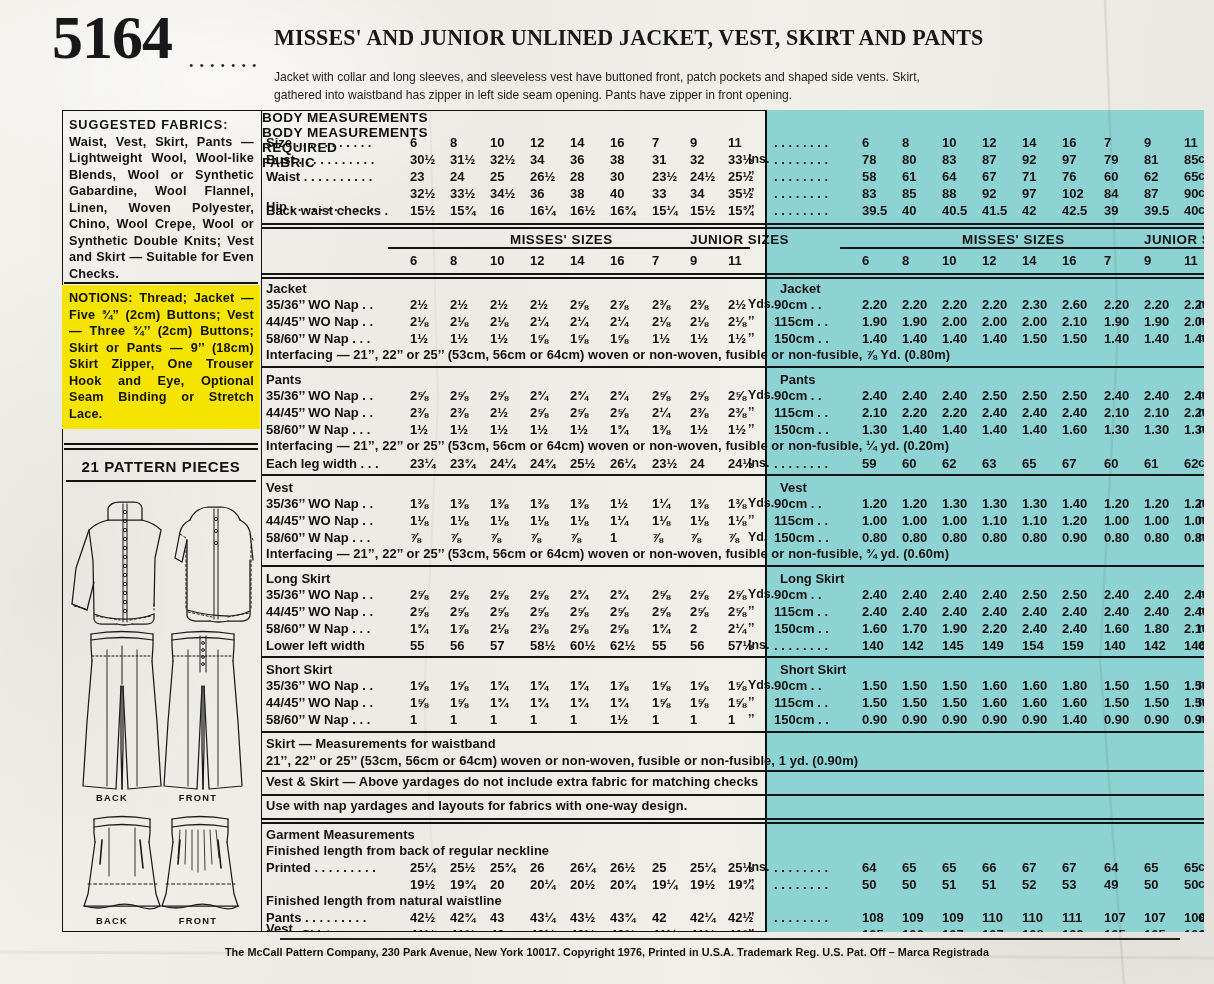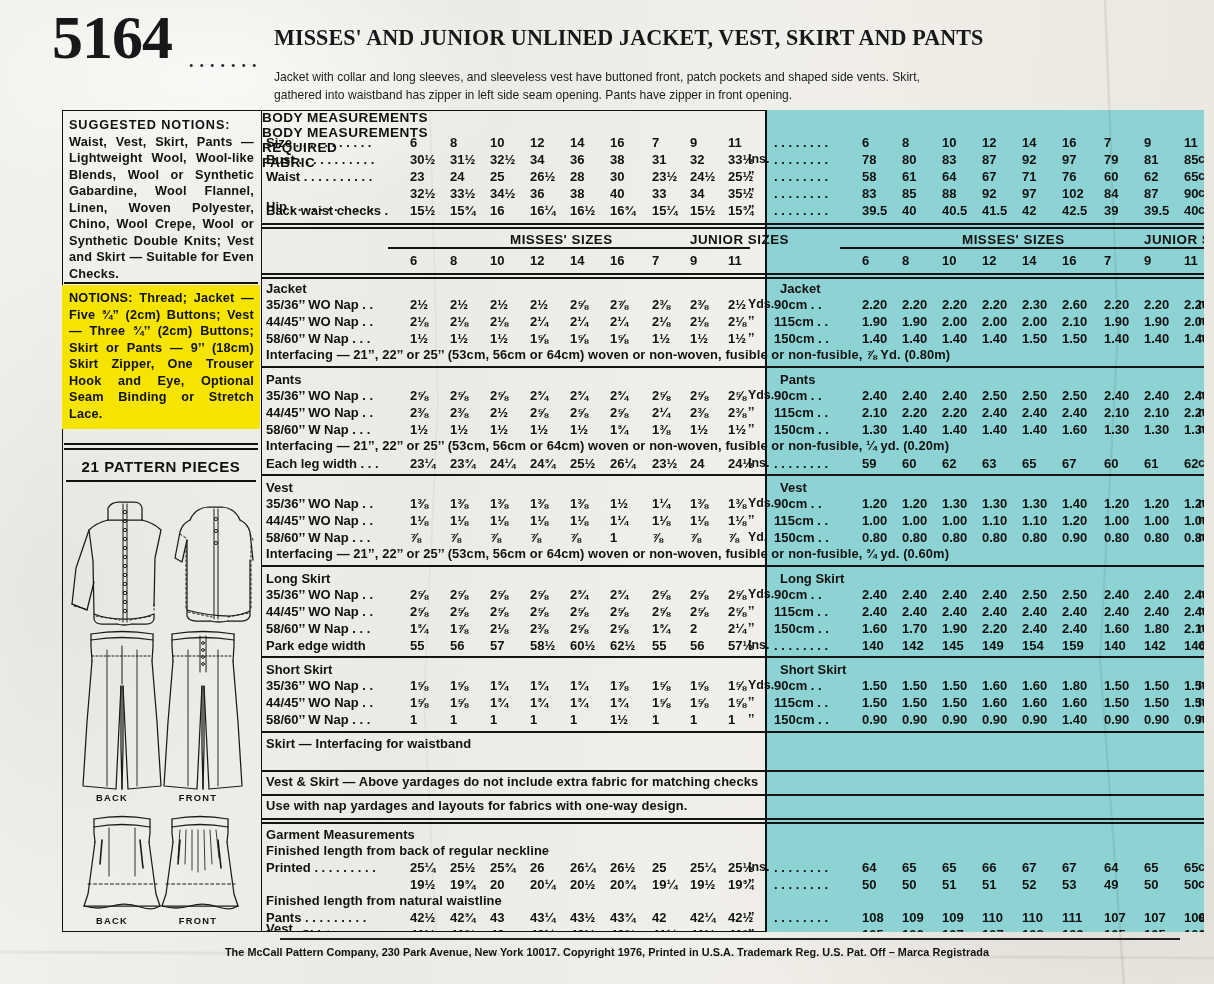--- a/index.html
+++ b/index.html
@@ -123,21 +123,21 @@
   <div class="dots">.......</div>
   <div class="ttl">MISSES' AND JUNIOR UNLINED JACKET, VEST, SKIRT AND PANTS</div>
   <div class="desc">Jacket with collar and long sleeves, and sleeveless vest have buttoned front, patch pockets and shaped side vents. Skirt, gathered into waistband has zipper in left side seam opening. Pants have zipper in front opening.</div>
 </div>
 
 <div class="frame"></div>
 
 <div class="leftcol">
 
   <div class="fabrics" style="top:2px">
-    <div class="hd">SUGGESTED NOTIONS:</div>
+    <div class="hd">SUGGESTED FABRICS:</div>
     <div>Waist, Vest, Skirt, Pants — Lightweight Wool, Wool-like Blends, Wool or Synthetic Gabardine, Wool Flannel, Linen, Woven Polyester, Chino, Wool Crepe, Wool or Synthetic Double Knits; Vest and Skirt — Suitable for Even Checks.</div>
   </div>
 
   <div style="position:absolute;left:2px;top:172px;width:194px;height:2.4px;background:#111"></div>
 
   <div class="notions" style="top:175px">
     <div>NOTIONS:  Thread; Jacket — Five ¾” (2cm) Buttons; Vest — Three ¾’’ (2cm) Buttons; Skirt or Pants — 9’’ (18cm) Skirt Zipper, One Trouser Hook and Eye, Optional Seam Binding or Stretch Lace.</div>
   </div>
 
   <div style="position:absolute;left:2px;top:333px;width:194px;height:2.4px;background:#111"></div>
@@ -742,21 +742,21 @@
       <div class="num" style="left: 0px; top: 512px; width: 0px; text-align: center; transform: translateX(600px);">1.60</div>
       <div class="num" style="left: 0px; top: 512px; width: 0px; text-align: center; transform: translateX(640px);">1.70</div>
       <div class="num" style="left: 0px; top: 512px; width: 0px; text-align: center; transform: translateX(680px);">1.90</div>
       <div class="num" style="left: 0px; top: 512px; width: 0px; text-align: center; transform: translateX(720px);">2.20</div>
       <div class="num" style="left: 0px; top: 512px; width: 0px; text-align: center; transform: translateX(760px);">2.40</div>
       <div class="num" style="left: 0px; top: 512px; width: 0px; text-align: center; transform: translateX(800px);">2.40</div>
       <div class="num" style="left: 0px; top: 512px; width: 0px; text-align: center; transform: translateX(842px);">1.60</div>
       <div class="num" style="left: 0px; top: 512px; width: 0px; text-align: center; transform: translateX(882px);">1.80</div>
       <div class="num" style="left: 0px; top: 512px; width: 0px; text-align: center; transform: translateX(922px);">2.10</div>
       <div class="unit" style="left: 0px; top: 512px; width: 0px; text-align: center; transform: translateX(936px);">m</div>
-      <div class="lbl" style="left: 4px; top: 529px;">Park edge width</div>
+      <div class="lbl" style="left: 4px; top: 529px;">Lower left width</div>
       <div class="num" style="left: 0px; top: 529px; width: 0px; text-align: center; transform: translateX(148px);">55</div>
       <div class="num" style="left: 0px; top: 529px; width: 0px; text-align: center; transform: translateX(188px);">56</div>
       <div class="num" style="left: 0px; top: 529px; width: 0px; text-align: center; transform: translateX(228px);">57</div>
       <div class="num" style="left: 0px; top: 529px; width: 0px; text-align: center; transform: translateX(268px);">58½</div>
       <div class="num" style="left: 0px; top: 529px; width: 0px; text-align: center; transform: translateX(308px);">60½</div>
       <div class="num" style="left: 0px; top: 529px; width: 0px; text-align: center; transform: translateX(348px);">62½</div>
       <div class="num" style="left: 0px; top: 529px; width: 0px; text-align: center; transform: translateX(390px);">55</div>
       <div class="num" style="left: 0px; top: 529px; width: 0px; text-align: center; transform: translateX(428px);">56</div>
       <div class="num" style="left: 0px; top: 529px; width: 0px; text-align: center; transform: translateX(466px);">57½</div>
       <div class="unit" style="left: 486px; top: 529px;">Ins.</div>
@@ -834,21 +834,22 @@
       <div class="num" style="left: 0px; top: 603px; width: 0px; text-align: center; transform: translateX(640px);">0.90</div>
       <div class="num" style="left: 0px; top: 603px; width: 0px; text-align: center; transform: translateX(680px);">0.90</div>
       <div class="num" style="left: 0px; top: 603px; width: 0px; text-align: center; transform: translateX(720px);">0.90</div>
       <div class="num" style="left: 0px; top: 603px; width: 0px; text-align: center; transform: translateX(760px);">0.90</div>
       <div class="num" style="left: 0px; top: 603px; width: 0px; text-align: center; transform: translateX(800px);">1.40</div>
       <div class="num" style="left: 0px; top: 603px; width: 0px; text-align: center; transform: translateX(842px);">0.90</div>
       <div class="num" style="left: 0px; top: 603px; width: 0px; text-align: center; transform: translateX(882px);">0.90</div>
       <div class="num" style="left: 0px; top: 603px; width: 0px; text-align: center; transform: translateX(922px);">0.90</div>
       <div class="unit" style="left: 0px; top: 603px; width: 0px; text-align: center; transform: translateX(936px);">m</div>
       <div style="position: absolute; left: 0px; top: 621px; width: 942px; height: 1.8px; background: rgb(20, 20, 20);"></div>
-      <div class="t b" style="left: 4px; top: 628px;">Skirt — Interfacing for waistband</div>
+      <div class="t b" style="left: 4px; top: 628px;">Skirt — Measurements for waistband</div>
+      <div class="t b" style="left: 4px; top: 645px;">21’’, 22’’ or 25’’ (53cm, 56cm or 64cm) woven or non-woven, fusible or non-fusible, 1 yd. (0.90m)</div>
       <div style="position: absolute; left: 0px; top: 660px; width: 942px; height: 1.8px; background: rgb(20, 20, 20);"></div>
       <div class="t b" style="left: 4px; top: 666px;">Vest &amp; Skirt — Above yardages do not include extra fabric for matching checks</div>
       <div style="position: absolute; left: 0px; top: 684px; width: 942px; height: 1.8px; background: rgb(20, 20, 20);"></div>
       <div class="t b" style="left: 4px; top: 690px;">Use with nap yardages and layouts for fabrics with one-way design.</div>
       <div style="position: absolute; left: 0px; top: 708px; width: 942px; height: 2px; background: rgb(20, 20, 20);"></div>
       <div style="position: absolute; left: 0px; top: 711.5px; width: 942px; height: 2px; background: rgb(20, 20, 20);"></div>
       <div class="t b" style="left: 4px; top: 719px;">Garment Measurements</div>
       <div class="t b" style="left: 4px; top: 735px;">Finished length from back of regular neckline</div>
       <div class="lbl" style="left: 4px; top: 751px;">Printed . . . . . . . . .</div>
       <div class="num" style="left: 0px; top: 751px; width: 0px; text-align: center; transform: translateX(148px);">25¼</div>

